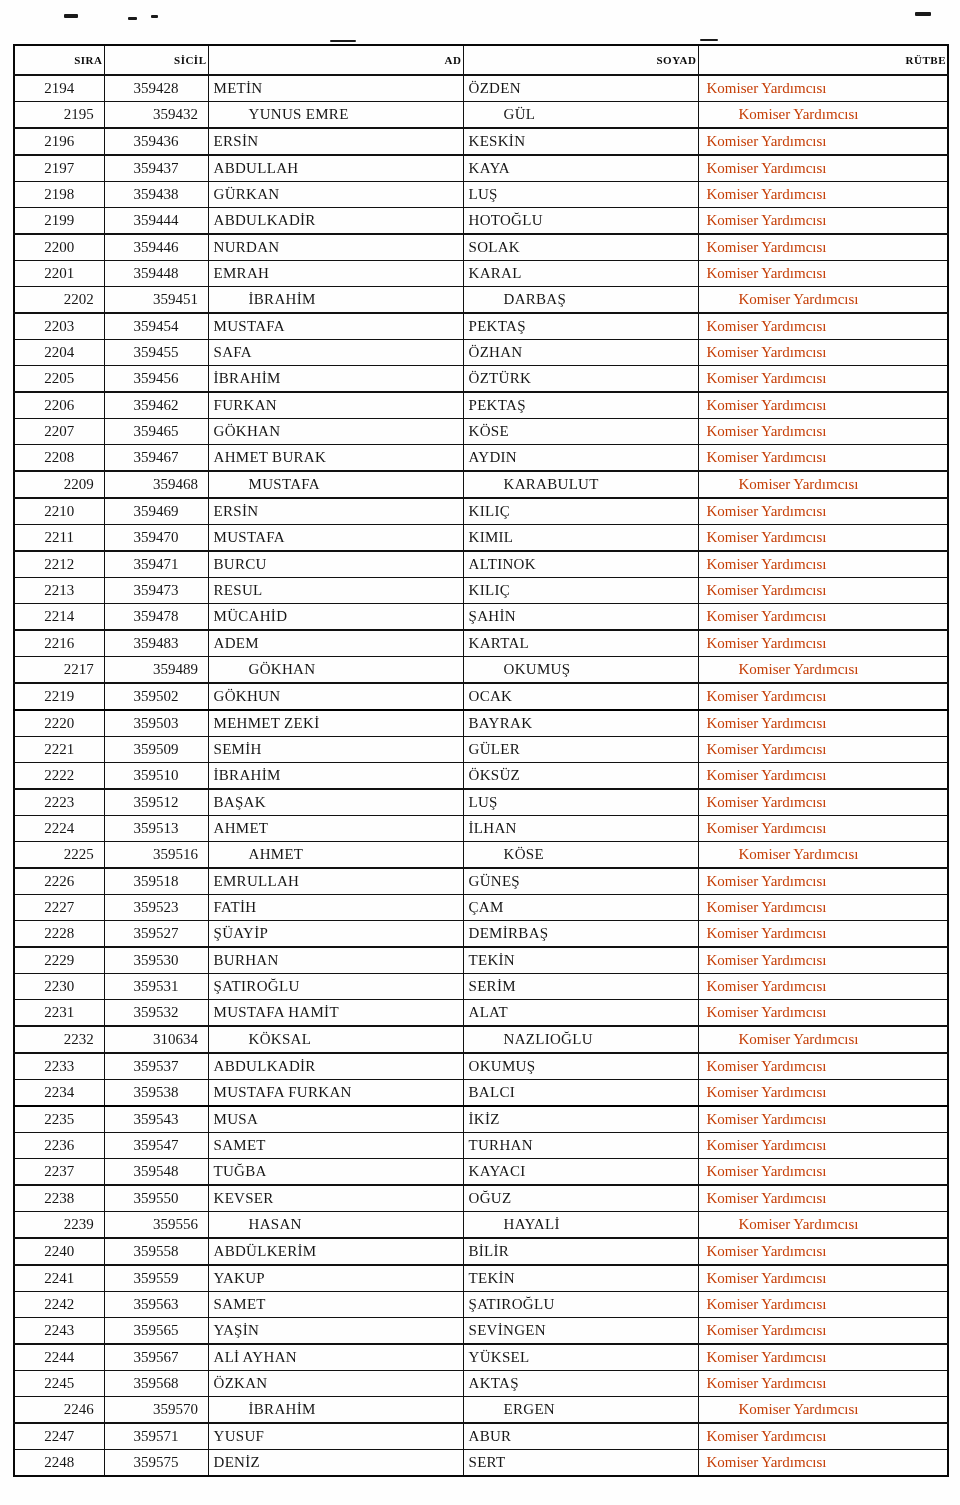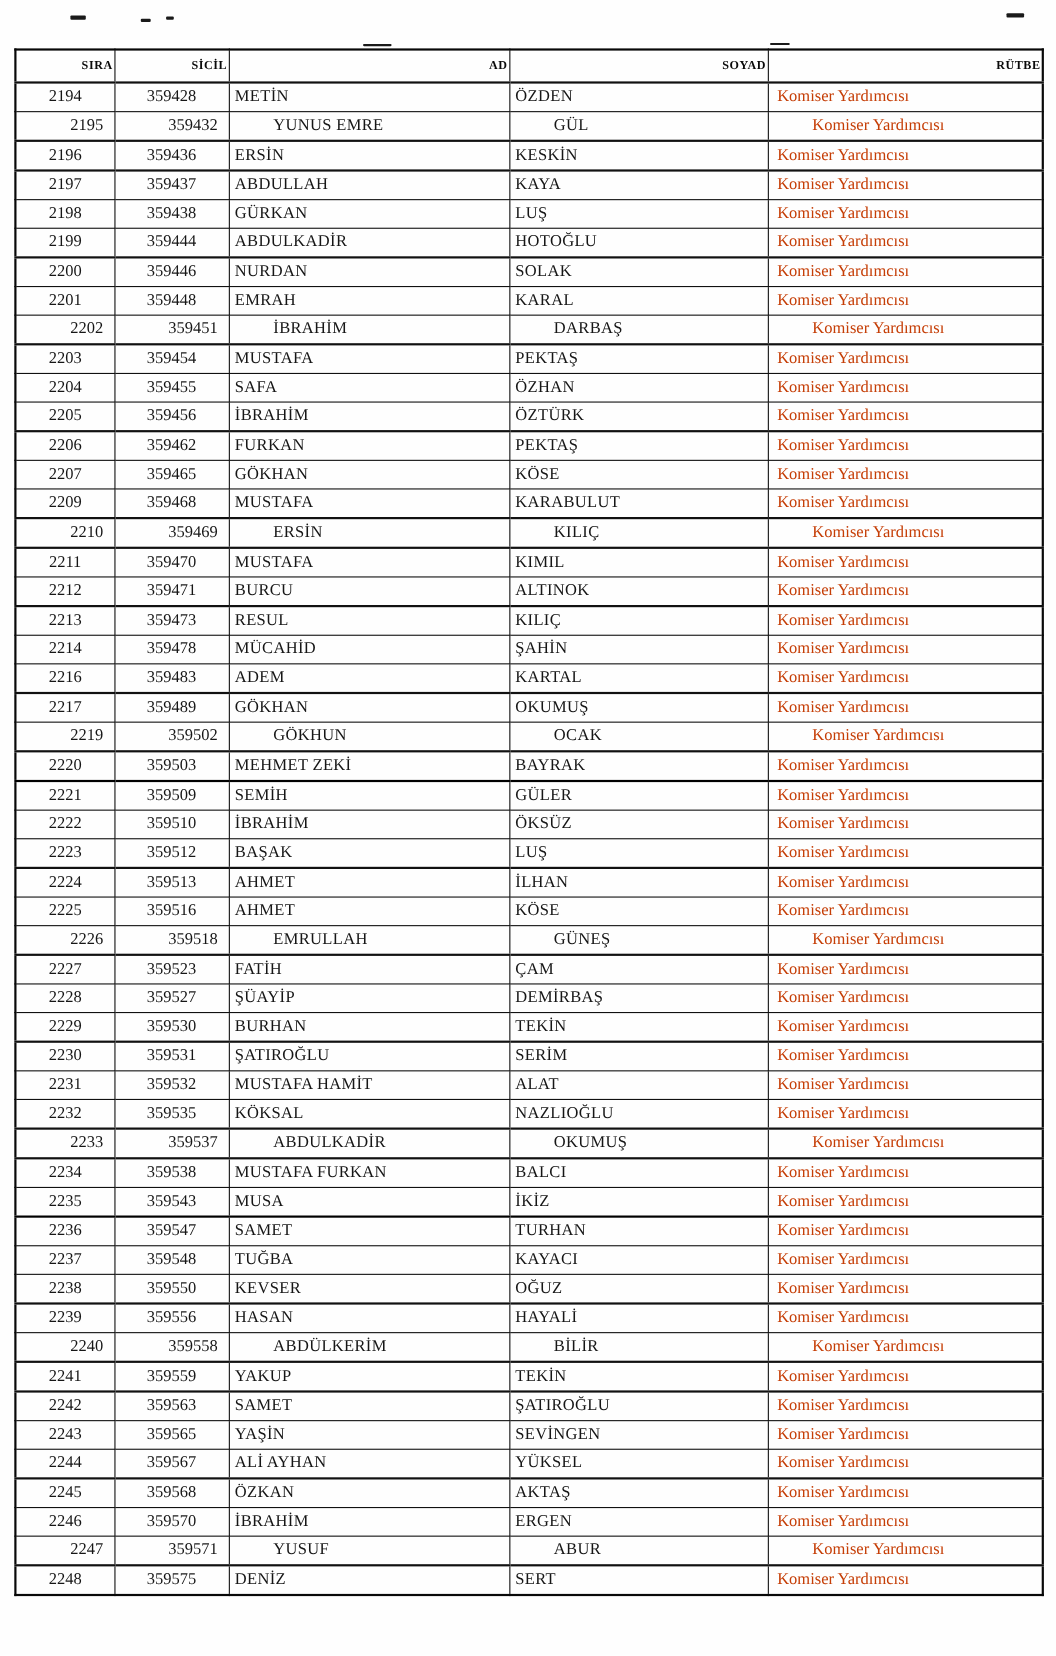--- a/index.html
+++ b/index.html
@@ -191,20 +191,27 @@
       <td class="c-rutbe">Komiser Yardımcısı</td>
     </tr>
         <tr>
       <td class="c-sira">2207</td>
       <td class="c-sicil">359465</td>
       <td class="c-ad">GÖKHAN</td>
       <td class="c-soyad">KÖSE</td>
       <td class="c-rutbe">Komiser Yardımcısı</td>
     </tr>
         <tr>
+      <td class="c-sira">2208</td>
+      <td class="c-sicil">359467</td>
+      <td class="c-ad">AHMET BURAK</td>
+      <td class="c-soyad">AYDIN</td>
+      <td class="c-rutbe">Komiser Yardımcısı</td>
+    </tr>
+        <tr>
       <td class="c-sira">2209</td>
       <td class="c-sicil">359468</td>
       <td class="c-ad">MUSTAFA</td>
       <td class="c-soyad">KARABULUT</td>
       <td class="c-rutbe">Komiser Yardımcısı</td>
     </tr>
         <tr>
       <td class="c-sira">2210</td>
       <td class="c-sicil">359469</td>
       <td class="c-ad">ERSİN</td>
@@ -339,21 +346,21 @@
     </tr>
         <tr>
       <td class="c-sira">2231</td>
       <td class="c-sicil">359532</td>
       <td class="c-ad">MUSTAFA HAMİT</td>
       <td class="c-soyad">ALAT</td>
       <td class="c-rutbe">Komiser Yardımcısı</td>
     </tr>
         <tr>
       <td class="c-sira">2232</td>
-      <td class="c-sicil">359535</td>
+      <td class="c-sicil">310634</td>
       <td class="c-ad">KÖKSAL</td>
       <td class="c-soyad">NAZLIOĞLU</td>
       <td class="c-rutbe">Komiser Yardımcısı</td>
     </tr>
         <tr>
       <td class="c-sira">2233</td>
       <td class="c-sicil">359537</td>
       <td class="c-ad">ABDULKADİR</td>
       <td class="c-soyad">OKUMUŞ</td>
       <td class="c-rutbe">Komiser Yardımcısı</td>

